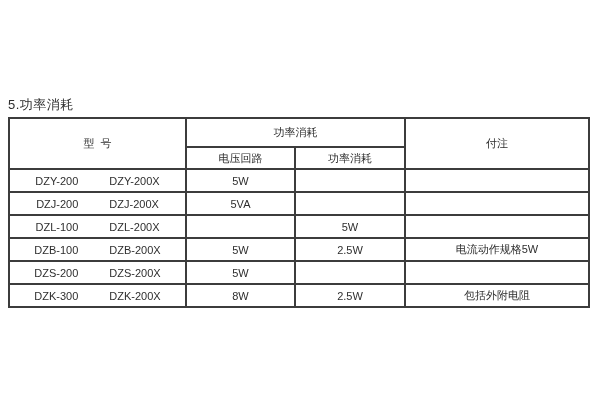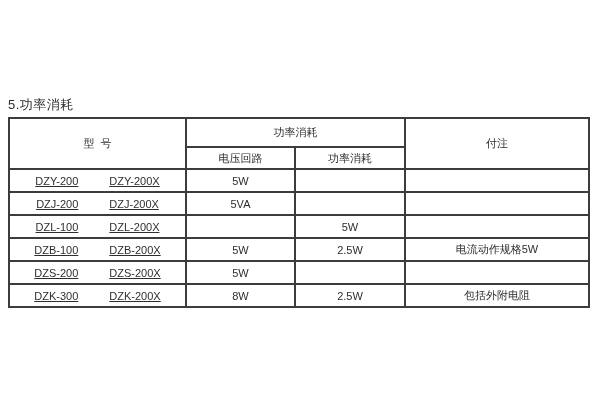--- a/index.html
+++ b/index.html
@@ -40,21 +40,20 @@
     overflow: hidden;
   }
   tr.hdr-top th { height: 27px; }
   tr.hdr-sub th { height: 20px; font-family: Liberation Serif, serif; }
   tr.data-row td { height: 21px; }
   th.model-hdr { white-space: pre; }
   .model-pair {
     display: inline-flex;
     column-gap: 31px;
     white-space: nowrap;
-    text-decoration: underline;
   }
 </style>
 </head>
 <body>
 
 <div class="heading">5.功率消耗</div>
 
 <table class="spec">
   <colgroup>
     <col style="width:177px">

